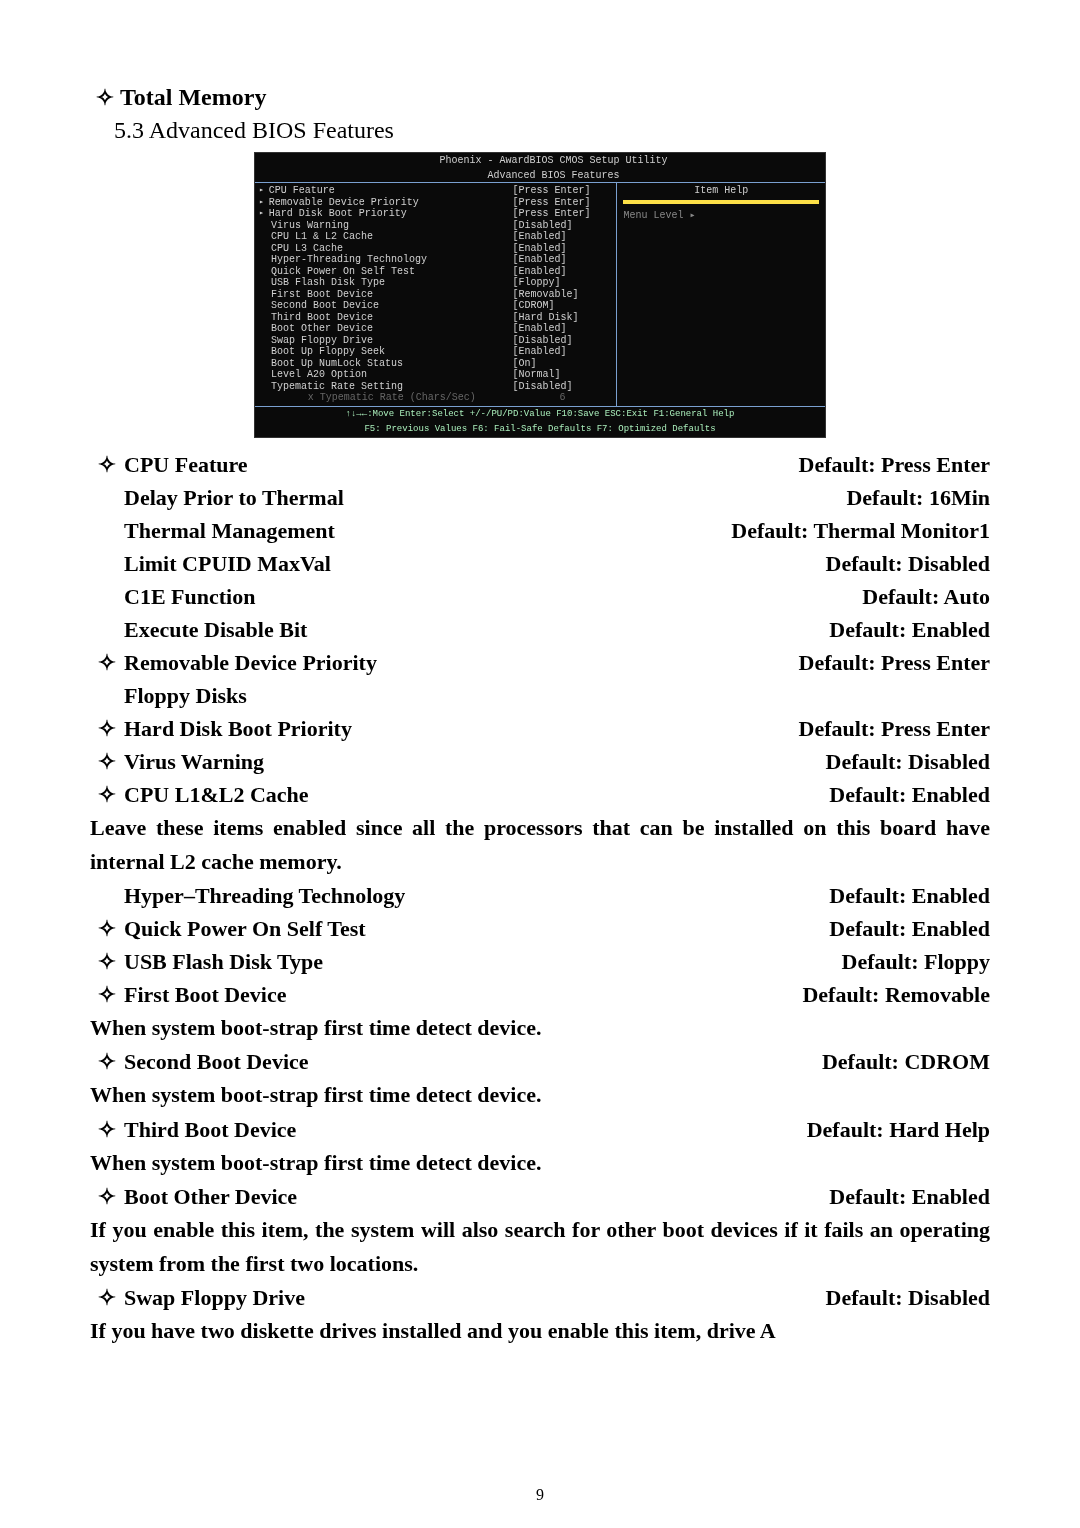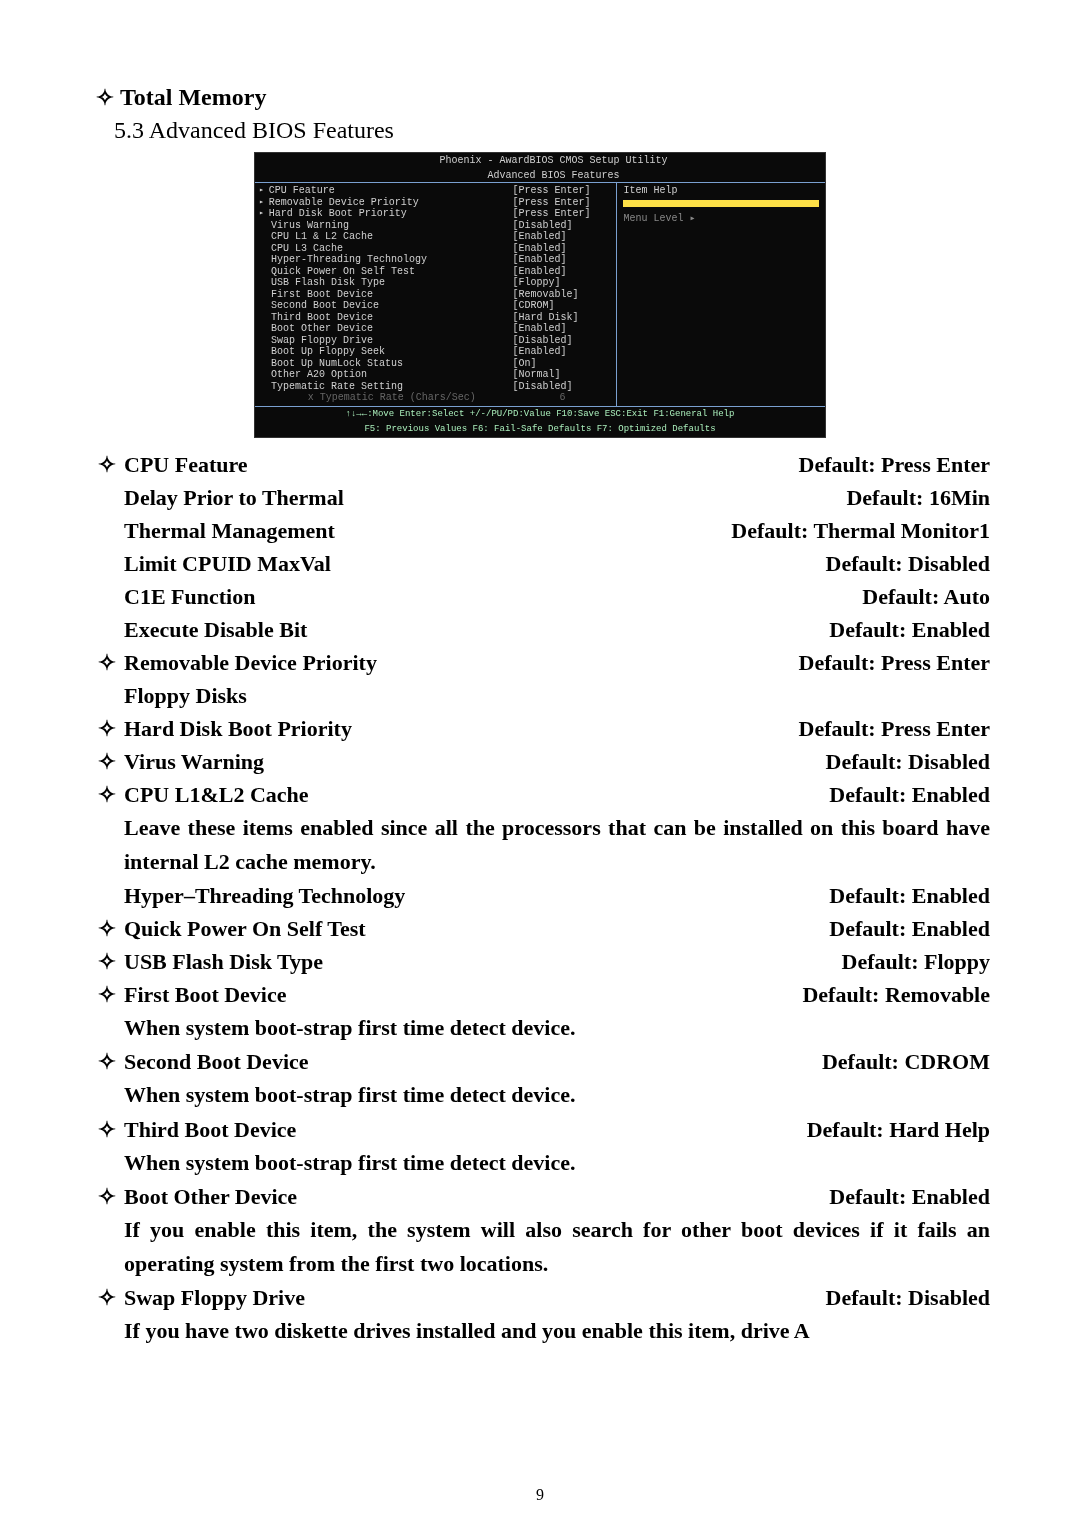--- a/index.html
+++ b/index.html
@@ -60,21 +60,22 @@
   .bios-left {
     flex: 0 0 62%;
     border-right: 1px solid #7aa0d0;
     padding: 2px 4px;
   }
   .bios-right {
     flex: 1;
     padding: 2px 6px;
   }
   .bios-right .rh {
-    border-bottom: 7px solid #fde047;
+    text-align: center;
+    border-bottom: 4px solid #fde047;
     padding-bottom: 3px;
     margin-bottom: 6px;
   }
   .bios-row { display: flex; white-space: pre; }
   .bios-row .bl { flex: 1; }
   .bios-row .bv { flex: 0 0 100px; }
   .bios-arrow::before { content: "▸ "; font-size: 8px; }
   .bios-noarrow::before { content: "  "; }
   .bios-row.dim { color: #666; text-align: center; }
   .bios-right .ml { color: #888; }
@@ -102,21 +103,20 @@
   }
   .line .lbl {
     flex: 1;
   }
   .line .def {
     flex: 0 0 auto;
     padding-left: 12px;
     text-align: left;
   }
   .indent {
-    margin-left: 34px;
     font-weight: bold;
     font-size: 22px;
     line-height: 1.55;
     text-align: justify;
   }
   .footer {
     position: absolute;
     bottom: 24px;
     left: 0; right: 0;
     text-align: center;
@@ -149,21 +149,21 @@
           <div class="bios-row bios-noarrow"><span class="bl">Hyper-Threading Technology</span><span class="bv">[Enabled]</span></div>
           <div class="bios-row bios-noarrow"><span class="bl">Quick Power On Self Test</span><span class="bv">[Enabled]</span></div>
           <div class="bios-row bios-noarrow"><span class="bl">USB Flash Disk Type</span><span class="bv">[Floppy]</span></div>
           <div class="bios-row bios-noarrow"><span class="bl">First Boot Device</span><span class="bv">[Removable]</span></div>
           <div class="bios-row bios-noarrow"><span class="bl">Second Boot Device</span><span class="bv">[CDROM]</span></div>
           <div class="bios-row bios-noarrow"><span class="bl">Third Boot Device</span><span class="bv">[Hard Disk]</span></div>
           <div class="bios-row bios-noarrow"><span class="bl">Boot Other Device</span><span class="bv">[Enabled]</span></div>
           <div class="bios-row bios-noarrow"><span class="bl">Swap Floppy Drive</span><span class="bv">[Disabled]</span></div>
           <div class="bios-row bios-noarrow"><span class="bl">Boot Up Floppy Seek</span><span class="bv">[Enabled]</span></div>
           <div class="bios-row bios-noarrow"><span class="bl">Boot Up NumLock Status</span><span class="bv">[On]</span></div>
-          <div class="bios-row bios-noarrow"><span class="bl">Other A20 Option</span><span class="bv">[Normal]</span></div>
+          <div class="bios-row bios-noarrow"><span class="bl">Level A20 Option</span><span class="bv">[Normal]</span></div>
           <div class="bios-row bios-noarrow"><span class="bl">Typematic Rate Setting</span><span class="bv">[Disabled]</span></div>
           <div class="bios-row bios-noarrow dim"><span class="bl">x Typematic Rate (Chars/Sec)</span><span class="bv">6</span></div>
         </div>
       <div class="bios-right">
         <div class="rh">Item Help</div>
         <div class="ml">Menu Level   ▸</div>
       </div>
     </div>
     <div class="bios-footer">↑↓→←:Move  Enter:Select  +/-/PU/PD:Value  F10:Save   ESC:Exit  F1:General Help</div>
     <div class="bios-footer">F5: Previous Values    F6: Fail-Safe Defaults    F7: Optimized Defaults</div>

